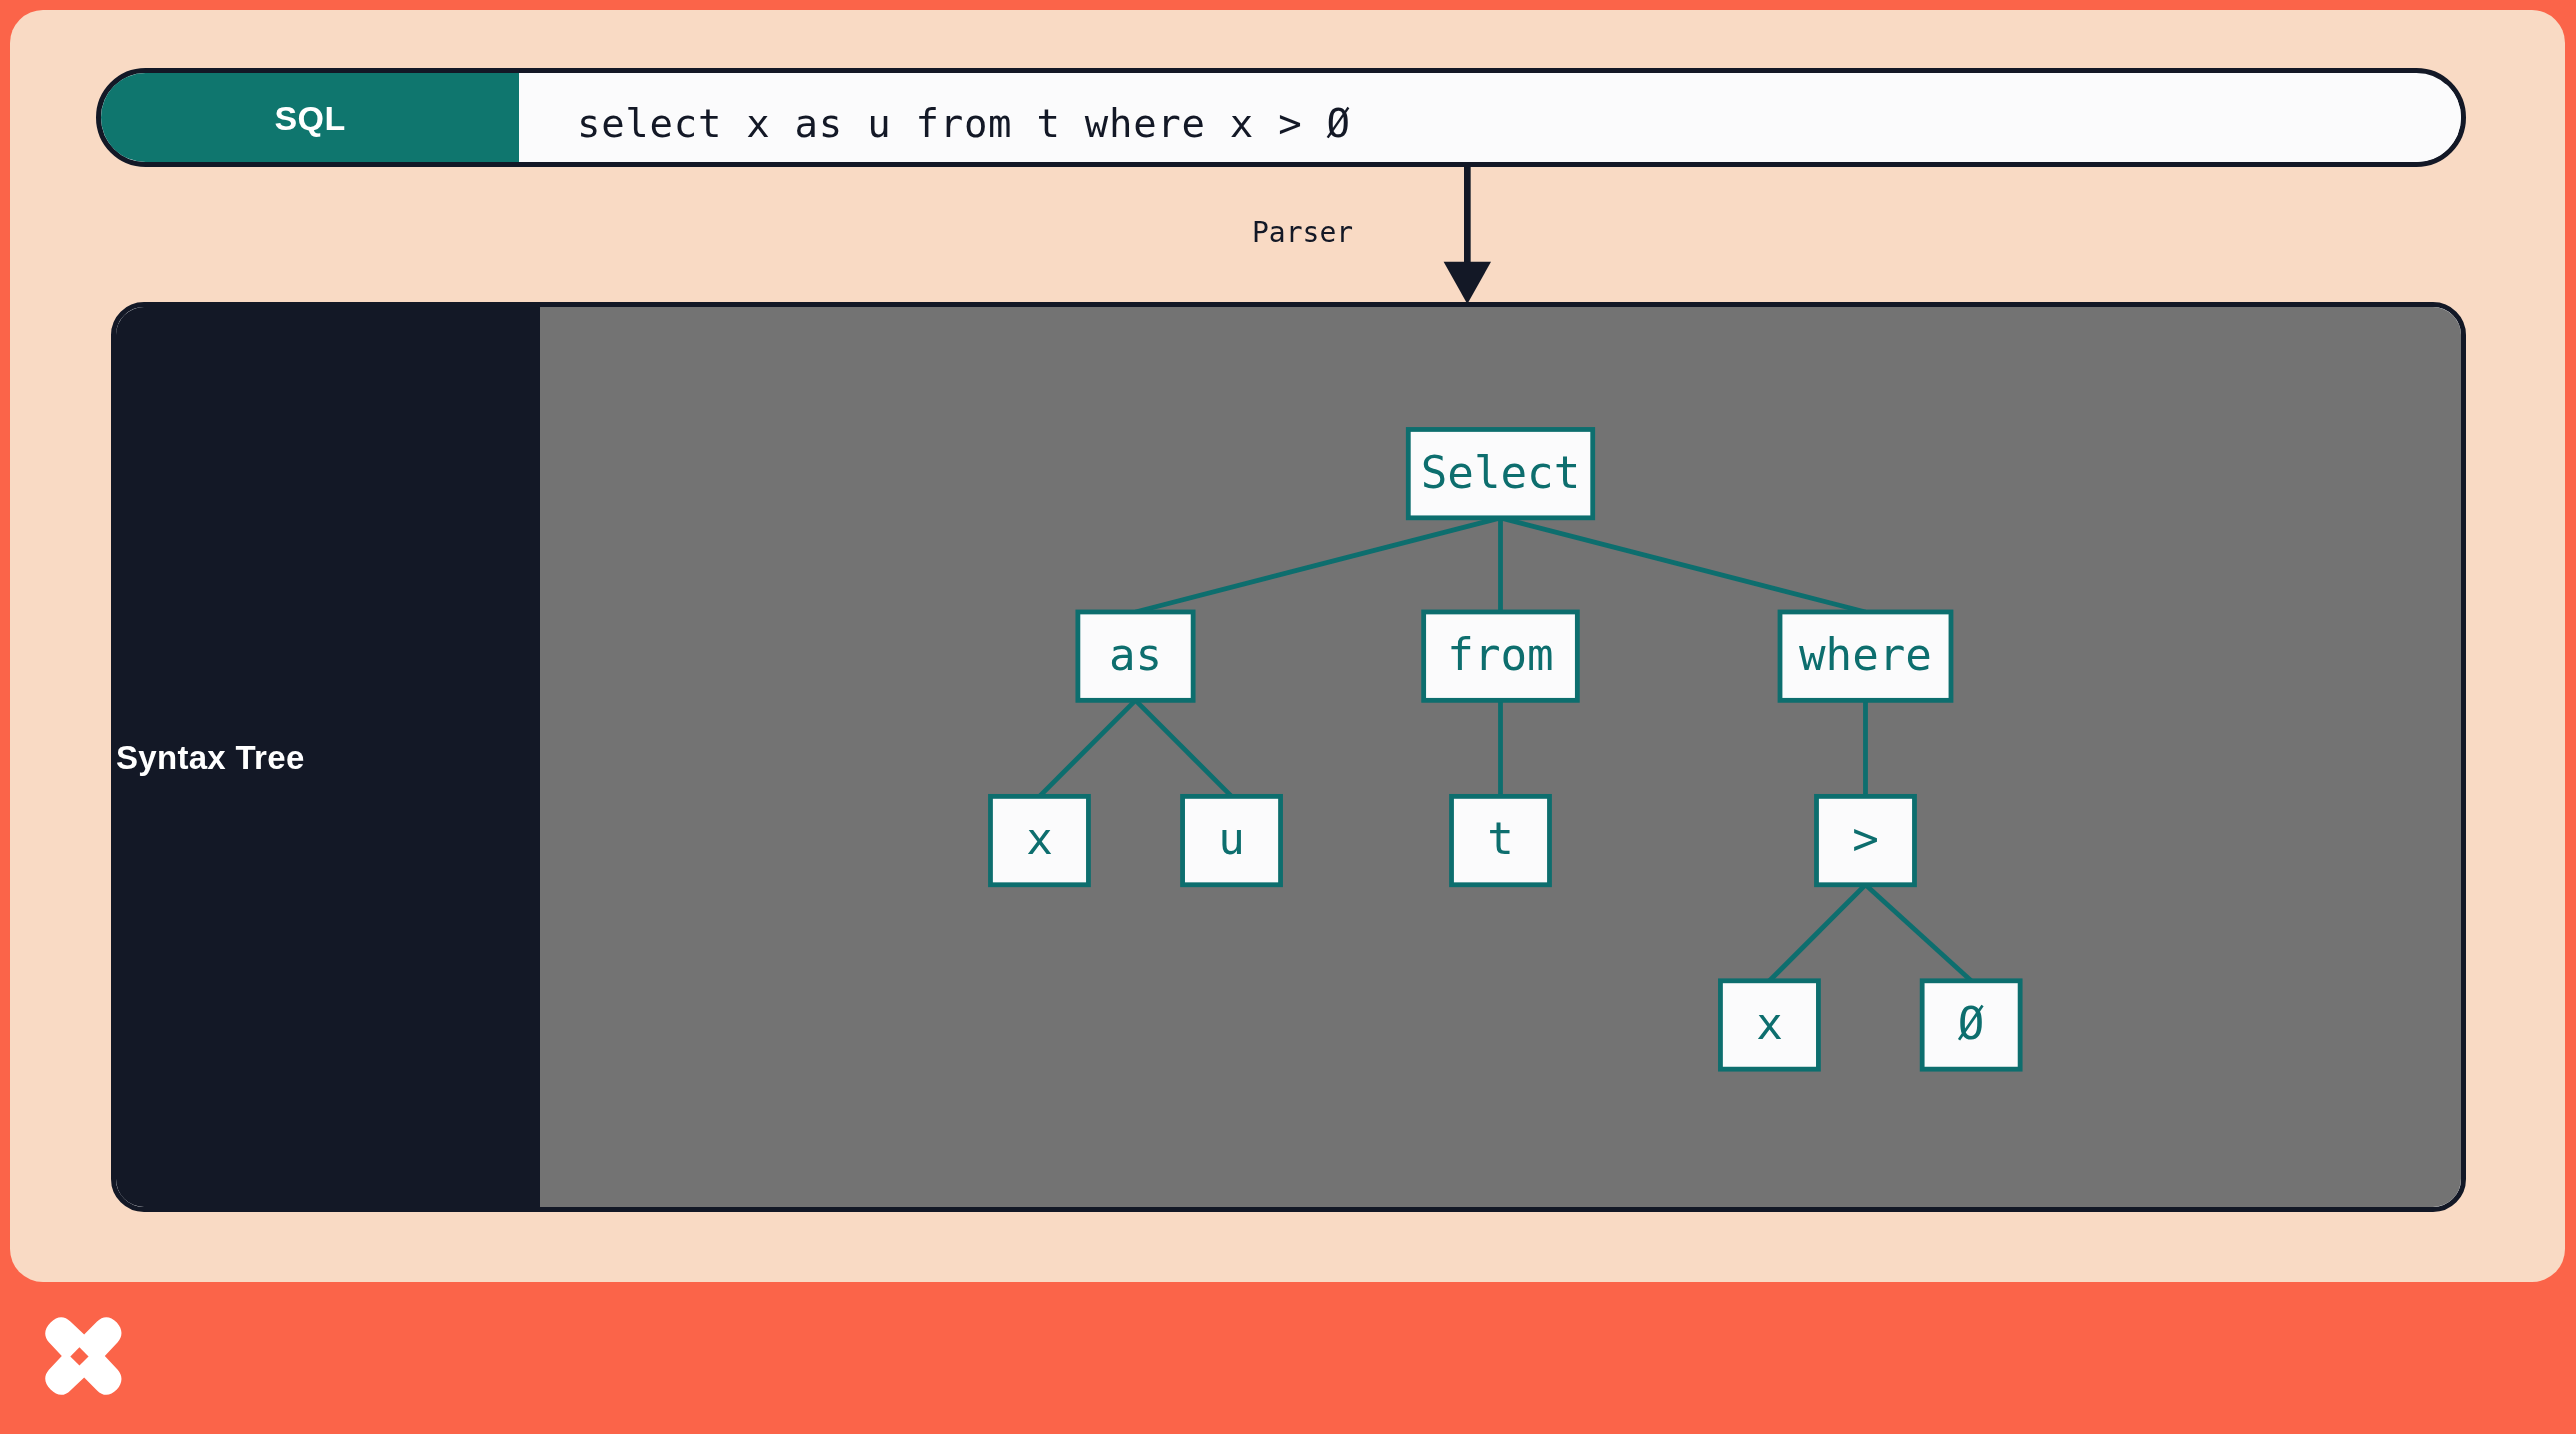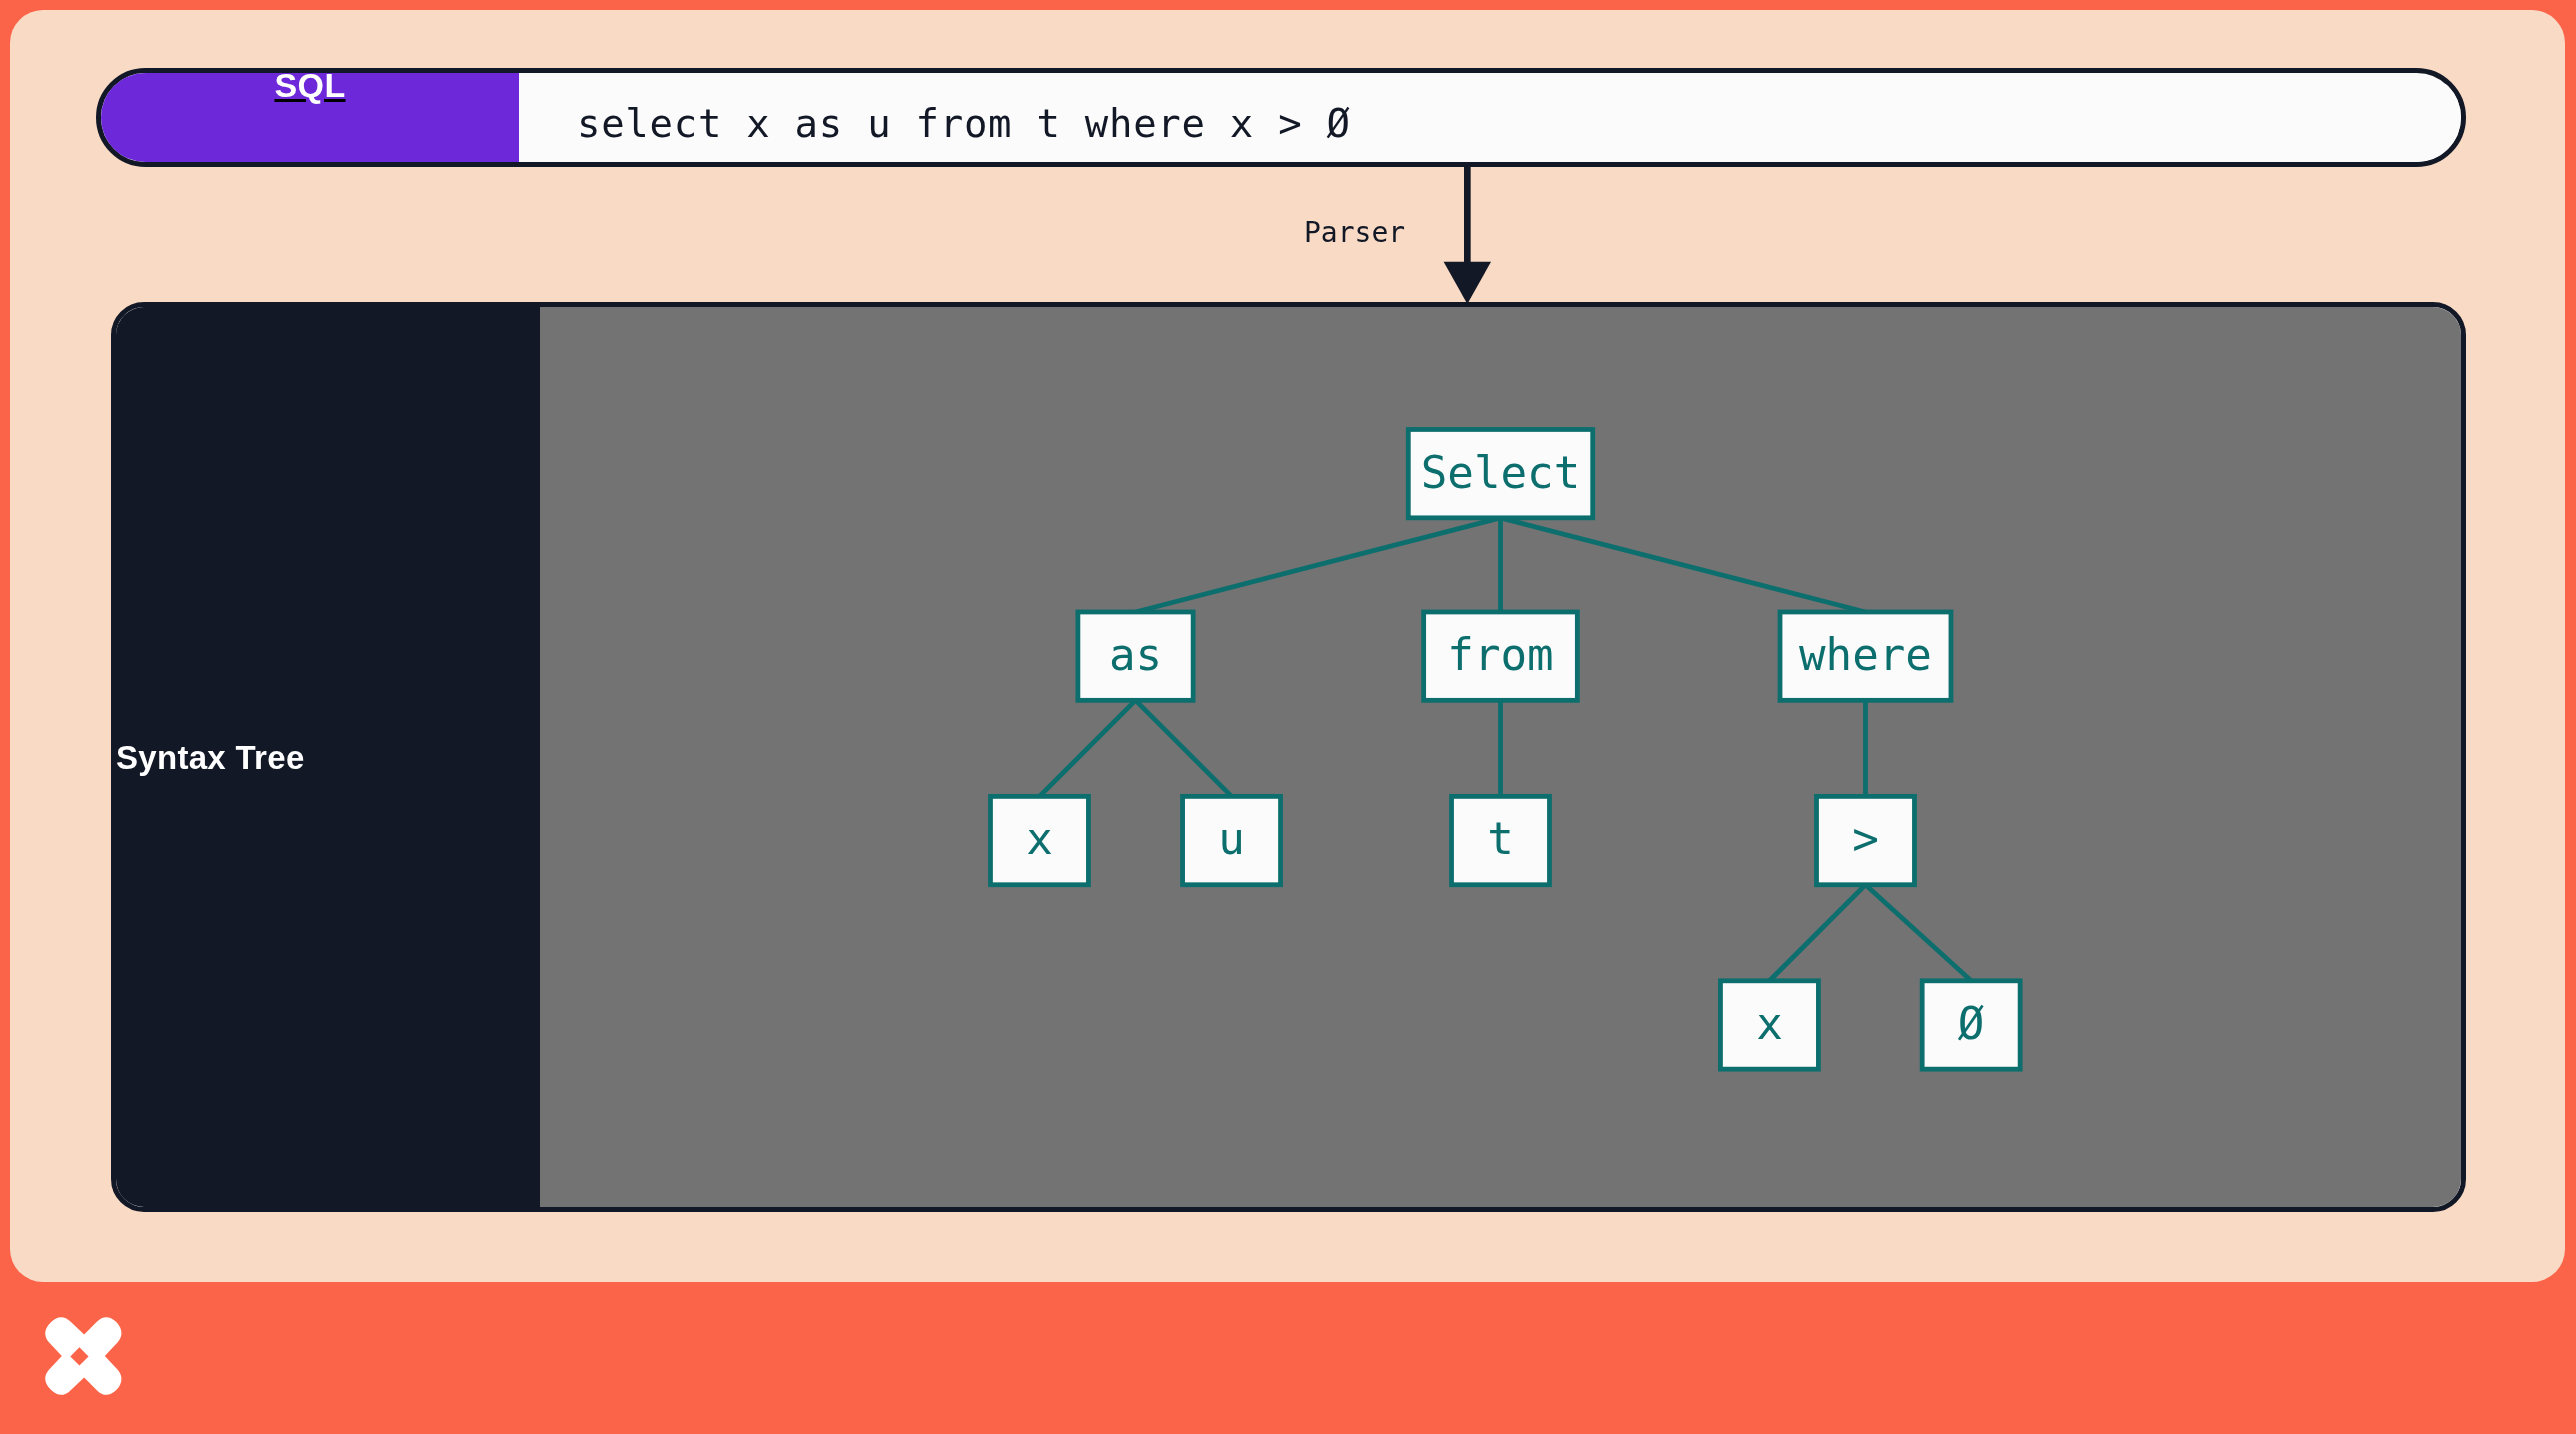--- a/index.html
+++ b/index.html
@@ -39,28 +39,27 @@
     border: 5.2px solid #131826;
     border-radius: 50px;
     box-sizing: border-box;
     display: flex;
     align-items: stretch;
     overflow: hidden;
   }
   .sql-label-cell {
     width: 418px;
     flex: 0 0 418px;
-    background: #6d28d9;
-    display: flex;
-    align-items: flex-start;
+    background: #0f766e;
+    display: flex;
+    align-items: center;
     justify-content: center;
     margin: -5.2px 0 -5.2px -5.2px;
     padding-left: 5.2px;
     box-sizing: content-box;
-    text-decoration: underline;
   }
   .sql-label {
     color: #FFFFFF;
     font-size: 34px;
     font-weight: bold;
     letter-spacing: 0.4px;
     line-height: 1;
   }
   .sql-query-cell {
     flex: 1 1 auto;
@@ -81,21 +80,21 @@
   
   .parser-arrow-svg {
     position: absolute;
     left: 1245px;
     top: 167px;
     width: 341px;
     height: 137px;
   }
   .parser-label {
     position: absolute;
-    left: 1304px;
+    left: 1252px;
     top: 219px;
     font-family: "DejaVu Sans Mono", "Liberation Mono", monospace;
     font-size: 28px;
     color: #131826;
     line-height: 1;
     white-space: pre;
   }
   
   .tree-panel {
     position: absolute;

